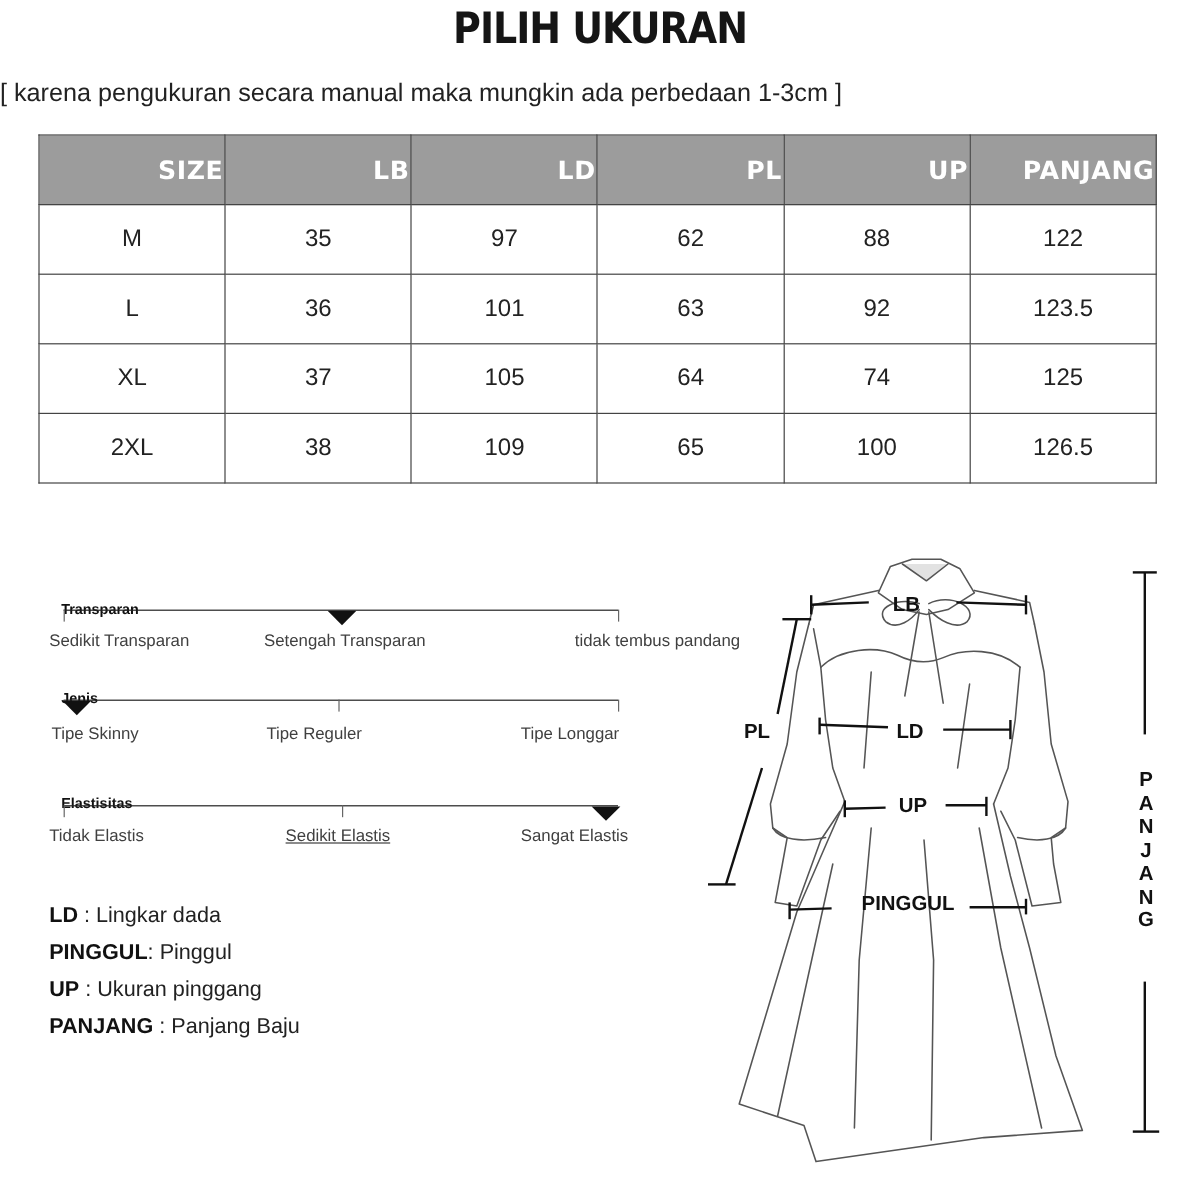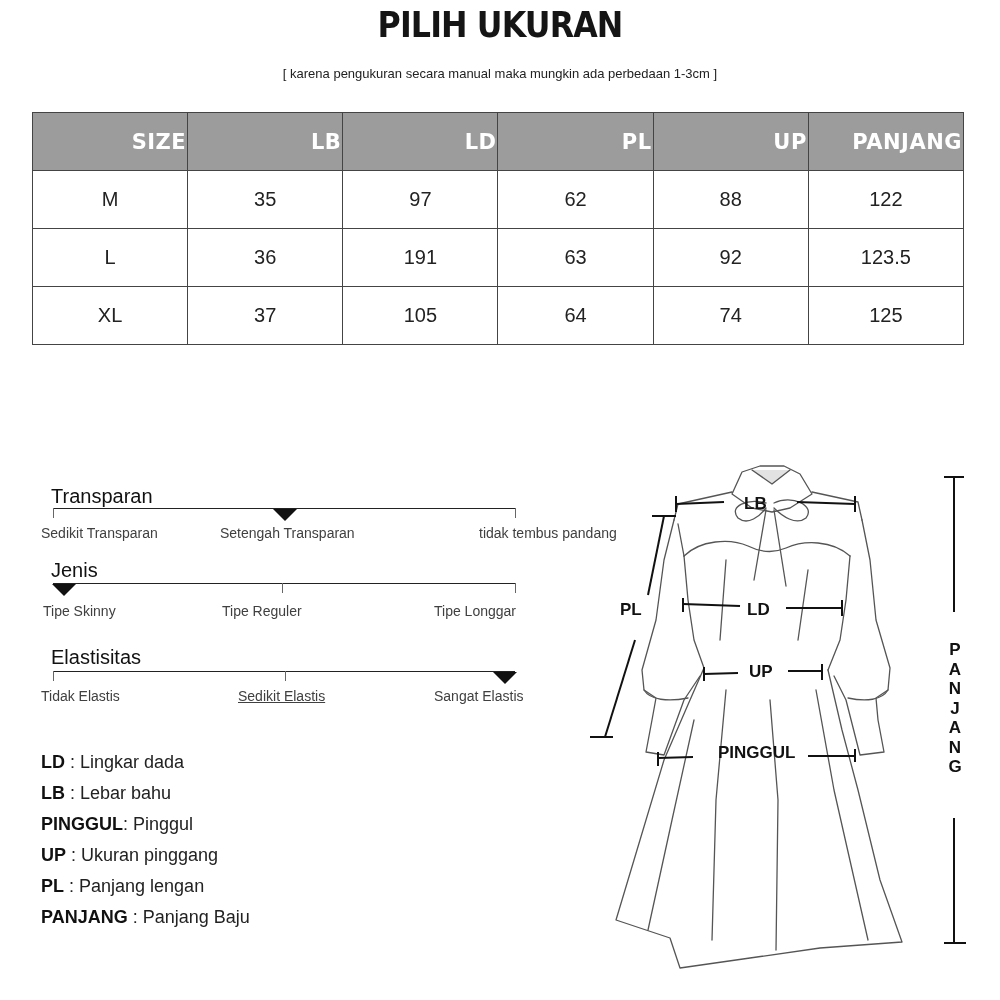--- a/index.html
+++ b/index.html
@@ -1,24 +1,24 @@
 <!DOCTYPE html>
 <html><head>
 <meta charset="utf-8">
 <style>
   html, body { margin:0; padding:0; background:#ffffff; }
   body { width:1000px; height:1000px; position:relative; overflow:hidden; font-family:"Liberation Sans", sans-serif; color:#1a1a1a; }
   .title { position:absolute; top:4px; left:0; width:1000px; text-align:center; font-family:"DejaVu Sans", sans-serif; font-weight:bold; font-size:36px; letter-spacing:-1px; transform:scaleX(0.88); color:#151515; }
-  .subtitle { position:absolute; top:66px; left:0; width:1000px; text-align:center; font-size:13px; color:#222; }
+  .subtitle { position:absolute; top:66px; left:0; width:1000px; text-align:left; font-size:21px; color:#222; }
   table.size-table { position:absolute; top:112px; left:32px; width:932px; border-collapse:collapse; table-layout:fixed; }
   table.size-table th { background:#9c9c9c; color:#ffffff; font-family:"DejaVu Sans", sans-serif; font-weight:bold; font-size:21px; height:55px; border:1px solid #444; letter-spacing:0.5px;text-align:right; }
   table.size-table td { height:55px; border:1px solid #444; text-align:center; font-size:20px; color:#222; }
   .sliders { position:absolute; left:40px; top:480px; width:580px; }
   .slider { position:absolute; left:0; width:580px; }
-  .slider .s-title { position:absolute; left:11px; top:0; font-weight:normal; font-size:20px; color:#111; }
+  .slider .s-title { position:absolute; left:11px; top:16px; font-weight:bold; font-size:12px; color:#111; }
   .slider .track { position:absolute; left:13px; width:462px; height:0; border-top:1.5px solid #222; }
   .slider .tick { position:absolute; width:0; height:10px; border-left:1px solid #666; }
   .slider .marker { position:absolute; width:0; height:0; border-left:12px solid transparent; border-right:12px solid transparent; border-top:12px solid #111; }
   .slider .opt { position:absolute; font-size:14px; color:#404040; white-space:nowrap; }
   .legend { position:absolute; left:41px; top:752px; }
   .legend .row { height:31px; font-size:18px; color:#222; white-space:nowrap; }
   .legend .k { font-weight:bold; color:#111; }
   .m-label { position:absolute; font-weight:bold; font-size:17px; color:#111; white-space:nowrap; }
   .panjang-vert { position:absolute; left:945px; top:640px; width:20px; text-align:center; font-weight:bold; font-size:17px; line-height:19.5px; color:#111; }
 </style>
@@ -44,32 +44,40 @@
       <td>M</td>
       <td>35</td>
       <td>97</td>
       <td>62</td>
       <td>88</td>
       <td>122</td>
     </tr>
     <tr>
       <td>L</td>
       <td>36</td>
-      <td>191</td>
+      <td>101</td>
       <td>63</td>
       <td>92</td>
       <td>123.5</td>
     </tr>
     <tr>
       <td>XL</td>
       <td>37</td>
       <td>105</td>
       <td>64</td>
       <td>74</td>
       <td>125</td>
+    </tr>
+    <tr>
+      <td>2XL</td>
+      <td>38</td>
+      <td>109</td>
+      <td>65</td>
+      <td>100</td>
+      <td>126.5</td>
     </tr>
   </tbody>
 </table>
 
 <div class="sliders">
 
   <div class="slider" style="top:5px;">
     <div class="s-title">Transparan</div>
     <div class="track" style="top:23px;"></div>
     <div class="tick" style="left:13px; top:23px;"></div>
@@ -98,24 +106,22 @@
     <div class="tick" style="left:245px; top:25px;"></div>
     <div class="marker" style="left:453px; top:26px;"></div>
     <div class="opt" style="left:1px; top:42px;text-align:center;">Tidak Elastis</div>
     <div class="opt" style="left:198px; top:42px;text-decoration:underline;">Sedikit Elastis</div>
     <div class="opt" style="left:394px; top:42px;">Sangat  Elastis</div>
   </div>
 </div>
 
 <div class="legend">
   <div class="row"><span class="k">LD</span><span> : </span><span>Lingkar dada</span></div>
-  <div class="row"><span class="k">LB</span><span> : </span><span>Lebar bahu</span></div>
   <div class="row"><span class="k">PINGGUL</span><span>: </span><span>Pinggul</span></div>
   <div class="row"><span class="k">UP</span><span> : </span><span>Ukuran pinggang</span></div>
-  <div class="row"><span class="k">PL</span><span> : </span><span>Panjang lengan</span></div>
   <div class="row"><span class="k">PANJANG</span><span> : </span><span>Panjang Baju</span></div>
 </div>
 
 <div>
   <svg width="1000" height="1000" style="position:absolute;left:0;top:0;">
     <g fill="none" stroke="#555" stroke-width="1.3" stroke-linecap="round" stroke-linejoin="round">
 
       <path d="M742 472 L760 466 L784 466 L800 474 L812 494 L790 508 L772 512 L752 508 L732 494 Z" fill="#fff"></path>
       <path d="M752 470 L772 484 L790 470" fill="#e2e2e2"></path>
 

